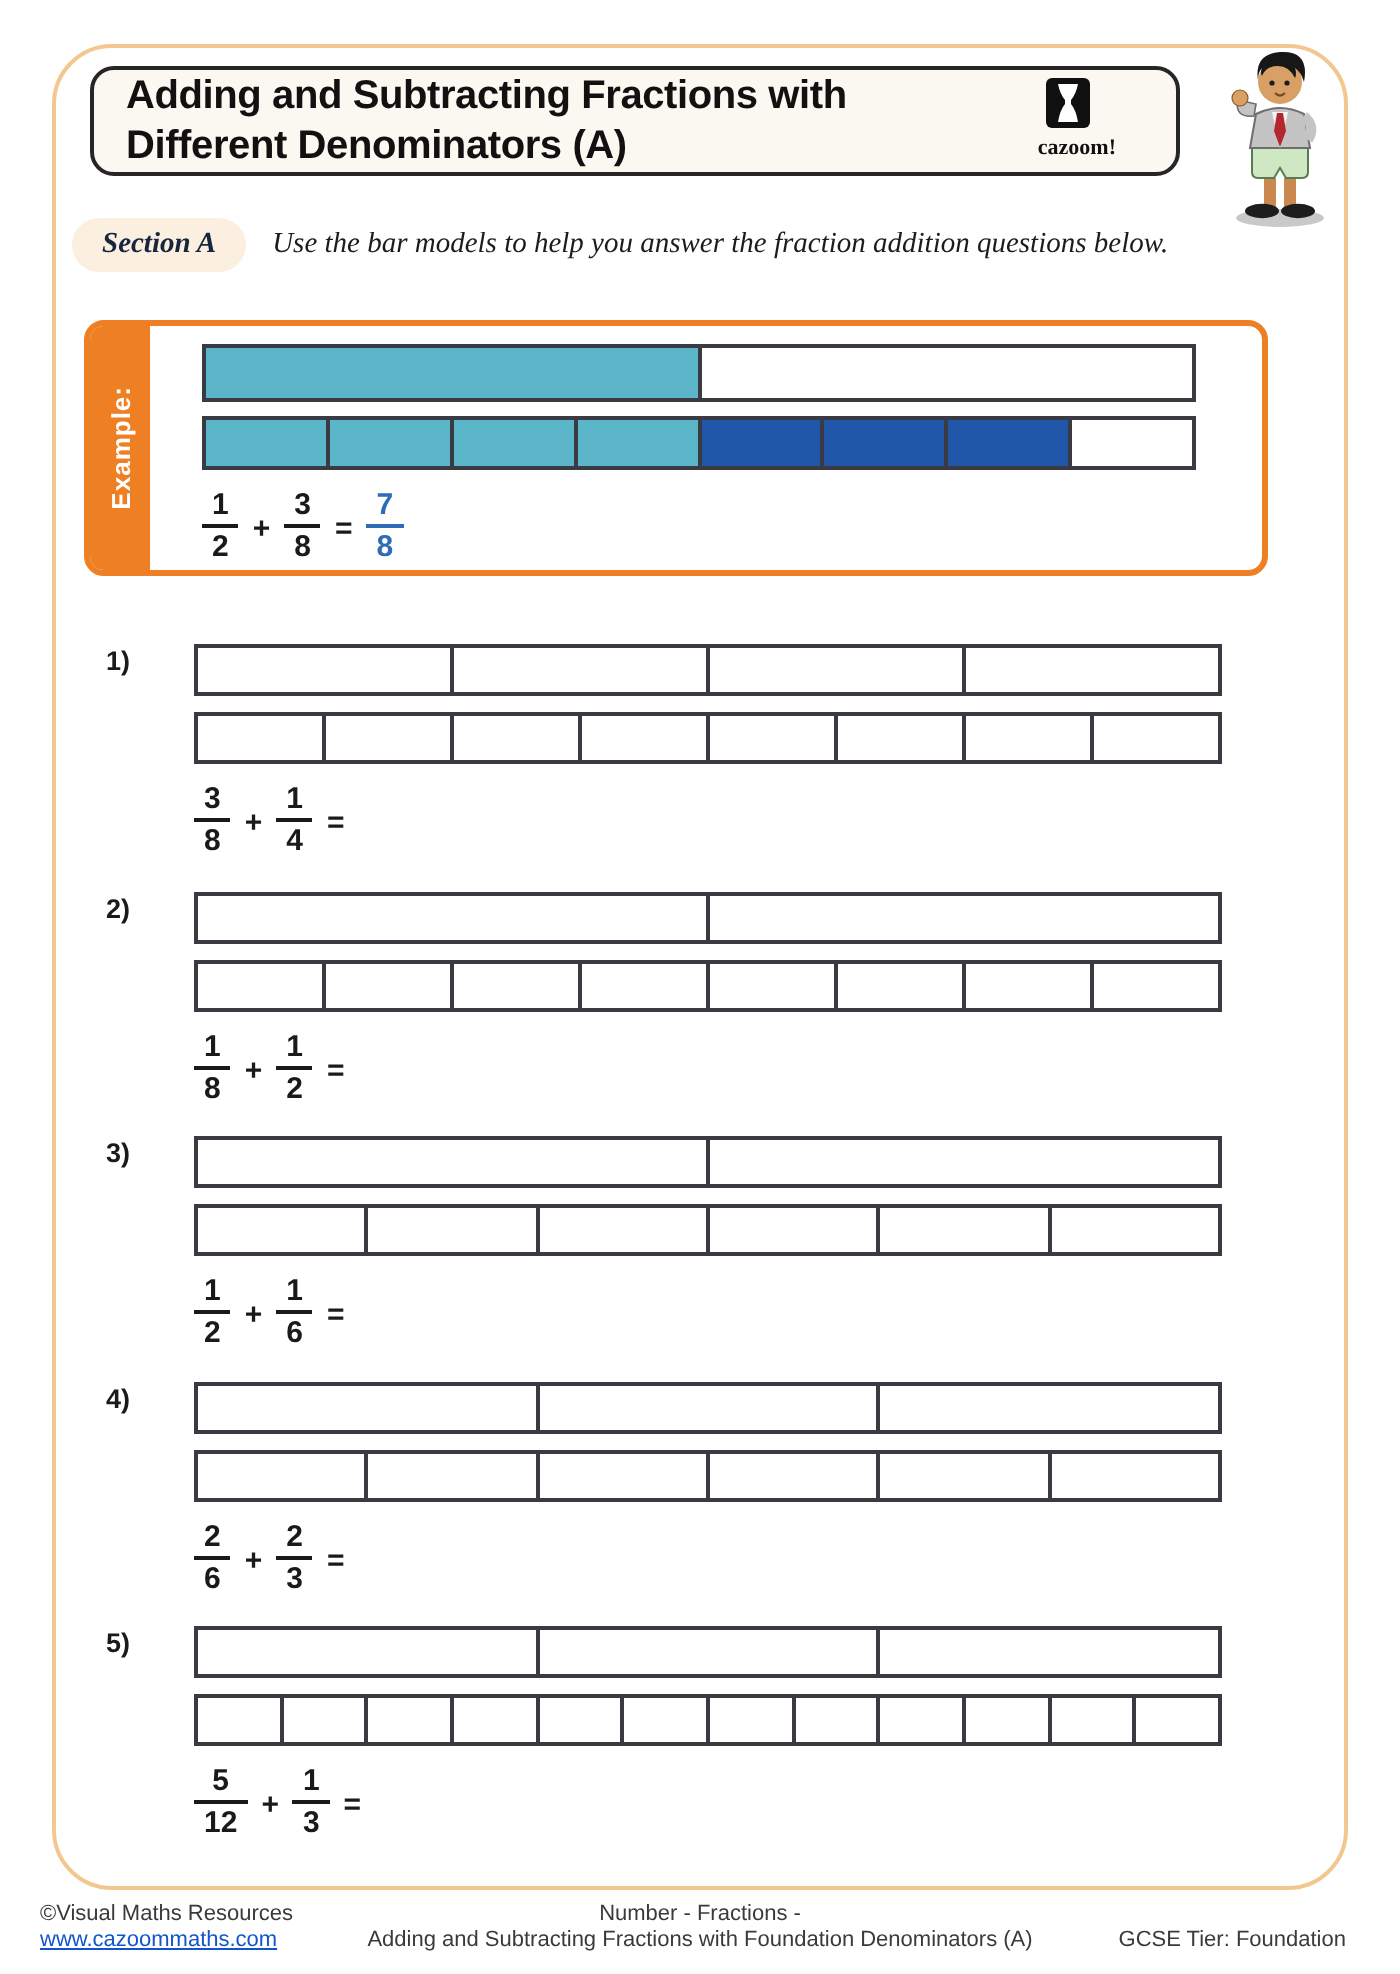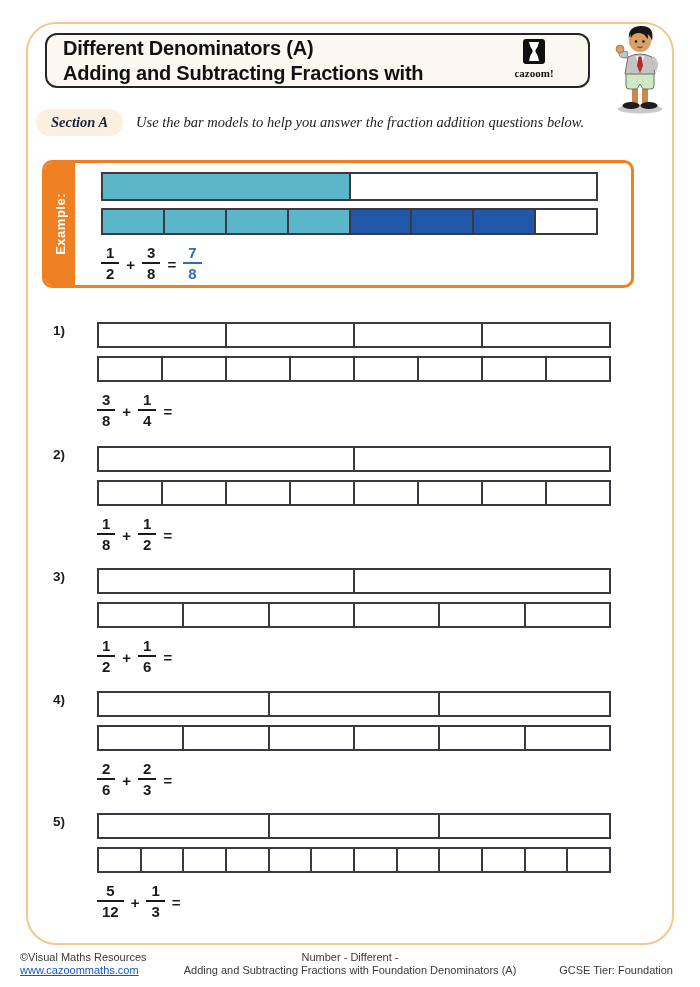--- a/index.html
+++ b/index.html
@@ -7,21 +7,21 @@
 
   .page-border { position:absolute; left:26px; top:22px; width:648px; height:923px;
     border:2px solid #F3C890; border-radius:30px; background:#ffffff; }
 
   
   .title-box { position:absolute; left:45px; top:33px; width:545px; height:55px;
     background:#FBF8F1; border:2.5px solid #262626; border-radius:12px;
     display:flex; align-items:center; }
   .title-text { padding-left:16px; font-size:20px; font-weight:bold; color:#111; line-height:25px; letter-spacing:-0.2px; }
   .logo { position:absolute; right:30px; top:4px; width:48px; text-align:center; }
-  .logo-word { display:block; font-family:"Liberation Serif", serif; font-weight:bold; font-size:11px; color:#101010; margin-top:-1px; }
+  .logo-word { display:block; font-family:"Liberation Serif", serif; font-weight:bold; font-size:11px; color:#101010; margin-top:-1px;text-align:right; }
 
   .mascot { position:absolute; left:612px; top:25px; z-index:5; }
 
   
   .section-row { position:absolute; left:36px; top:109px; display:flex; align-items:center; }
   .section-pill { background:#FBEFDF; border-radius:15px; padding:5px 15px;
     font-family:"Liberation Serif", serif; font-style:italic; font-weight:bold; font-size:14.5px; color:#17253f; }
   .instruction { margin-left:13px; font-family:"Liberation Serif", serif; font-style:italic; font-size:14.5px; color:#1c1c1c; }
 
   
@@ -65,22 +65,22 @@
   .footer-center { position:absolute; left:170px; width:360px; top:0; text-align:center; line-height:13px; }
   .footer-right { position:absolute; right:27px; top:13px; }
 </style>
 </head>
 <body>
 
 <div class="page-border"></div>
 
 <div class="title-box">
   <div class="title-text">
+    <div>Adding and Subtracting Fractions with</div>
     <div>Different Denominators (A)</div>
-    <div>Adding and Subtracting Fractions with</div>
   </div>
   <div class="logo">
     <svg width="22" height="25" viewBox="0 0 22 25">
       <rect x="0" y="0" width="22" height="25" rx="3" fill="#101010"></rect>
       <path d="M6 3 h10 q-1 5 -3.5 8 v2 q2.5 3 3.5 9 h-10 q1 -6 3.5 -9 v-2 q-2.5 -3 -3.5 -8 z" fill="#ffffff"></path>
       <rect x="6.5" y="3" width="9" height="1.6" fill="#ffffff"></rect>
     </svg>
     <span class="logo-word">cazoom!</span>
   </div>
 </div>
@@ -303,17 +303,17 @@
     <span class="op">=</span>
   </div>
 </div>
 
 <div class="footer">
   <div class="footer-left">
     <div>©Visual Maths Resources</div>
     <a class="footer-link" href="#">www.cazoommaths.com</a>
   </div>
   <div class="footer-center">
-    <div>Number - Different -</div>
+    <div>Number - Fractions -</div>
     <div>Adding and Subtracting Fractions with Foundation Denominators (A)</div>
   </div>
   <div class="footer-right">GCSE Tier: Foundation</div>
 </div>
 
 </body></html>

